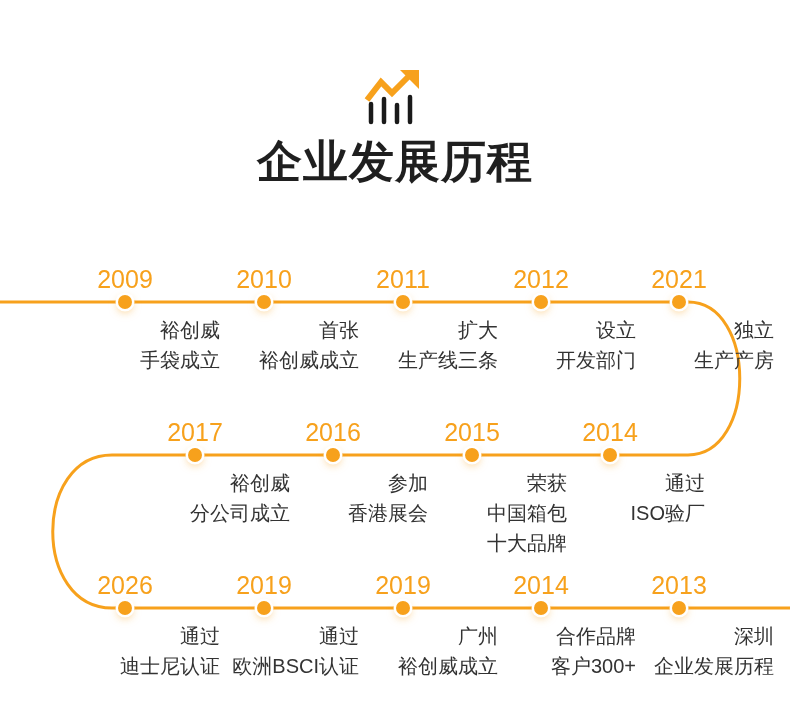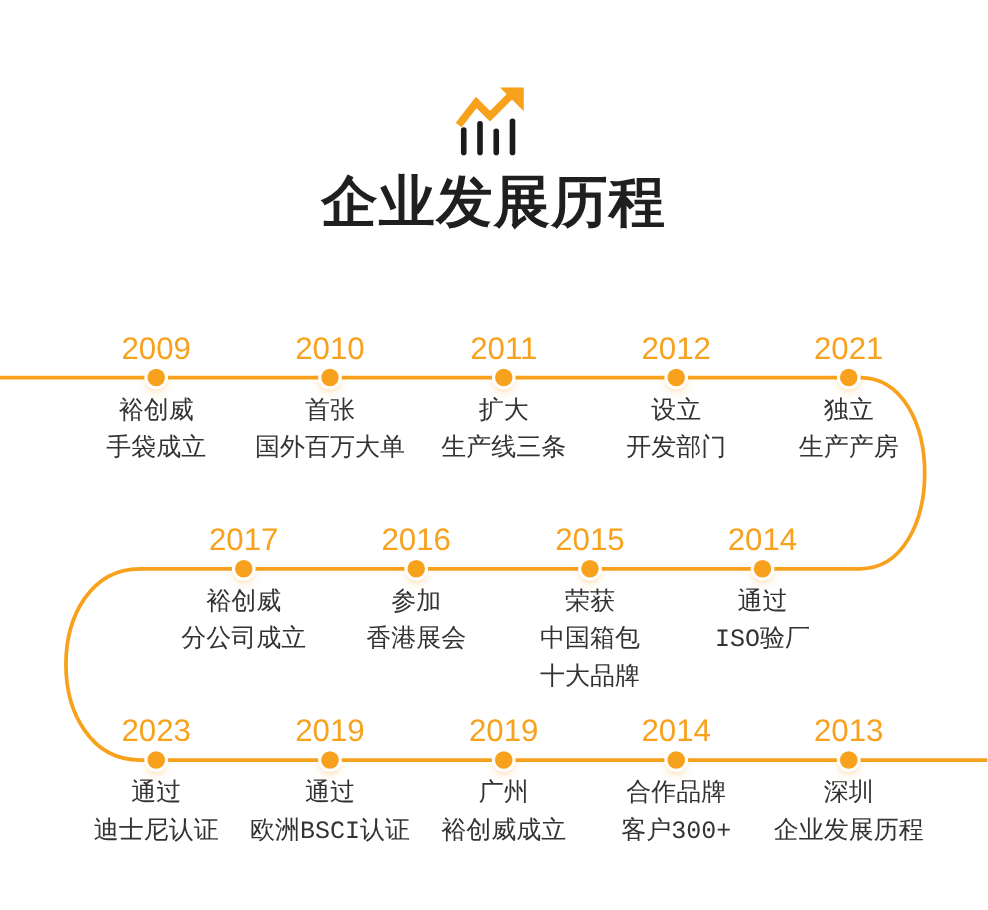--- a/index.html
+++ b/index.html
@@ -15,22 +15,22 @@
               font-size:18px; font-weight:700; color:#9b9b9b; letter-spacing:1.5px; }
 
   
   svg.snake { position:absolute; left:0; top:0; width:790px; height:728px; }
   .milestone { position:absolute; width:190px; height:0; margin-left:-95px; }
   .m-year { position:absolute; bottom:8px; left:0; width:100%; text-align:center;
             color:#f7a11c; font-size:25px; font-weight:400; }
   .m-dot  { position:absolute; left:50%; top:0; width:14px; height:14px;
             margin:-7px 0 0 -7px; background:#f7a11c; border-radius:50%;
             box-shadow:0 0 0 2.5px #ffffff, 0 3px 8px rgba(247,161,28,.55); }
-  .m-desc { position:absolute; top:13px; left:0; width:100%; text-align:center;
-            font-size:20px; color:#333333; line-height:1.5; white-space:pre-line;font-family:Liberation Mono, monospace; }
+  .m-desc { position:absolute; top:13px; left:0; width:100%; text-align:right;
+            font-size:20px; color:#333333; line-height:1.5; white-space:pre-line; }
 </style>
 </head>
 <body>
 
 <div id="app">
 
   <svg class="snake" viewBox="0 0 790 728" fill="none">
     <path d="M 0 302 H 688 C 757 302 757 455 688 455 H 112 C 33 455 33 608 112 608 H 790" stroke="#f7a11c" stroke-width="3" fill="none"></path>
   </svg>
 
@@ -49,21 +49,21 @@
       <div class="milestone" style="left: 125px; top: 302px;">
         <div class="m-year">2009</div>
         <div class="m-dot"></div>
         <div class="m-desc">裕创威
 手袋成立</div>
       </div>
       <div class="milestone" style="left: 264px; top: 302px;">
         <div class="m-year">2010</div>
         <div class="m-dot"></div>
         <div class="m-desc">首张
-国外百万大单</div>
+裕创威成立</div>
       </div>
       <div class="milestone" style="left: 403px; top: 302px;">
         <div class="m-year">2011</div>
         <div class="m-dot"></div>
         <div class="m-desc">扩大
 生产线三条</div>
       </div>
       <div class="milestone" style="left: 541px; top: 302px;">
         <div class="m-year">2012</div>
         <div class="m-dot"></div>
@@ -95,21 +95,21 @@
 中国箱包
 十大品牌</div>
       </div>
       <div class="milestone" style="left: 610px; top: 455px;">
         <div class="m-year">2014</div>
         <div class="m-dot"></div>
         <div class="m-desc">通过
 ISO验厂</div>
       </div>
       <div class="milestone" style="left: 125px; top: 608px;">
-        <div class="m-year">2023</div>
+        <div class="m-year">2026</div>
         <div class="m-dot"></div>
         <div class="m-desc">通过
 迪士尼认证</div>
       </div>
       <div class="milestone" style="left: 264px; top: 608px;">
         <div class="m-year">2019</div>
         <div class="m-dot"></div>
         <div class="m-desc">通过
 欧洲BSCI认证</div>
       </div>

